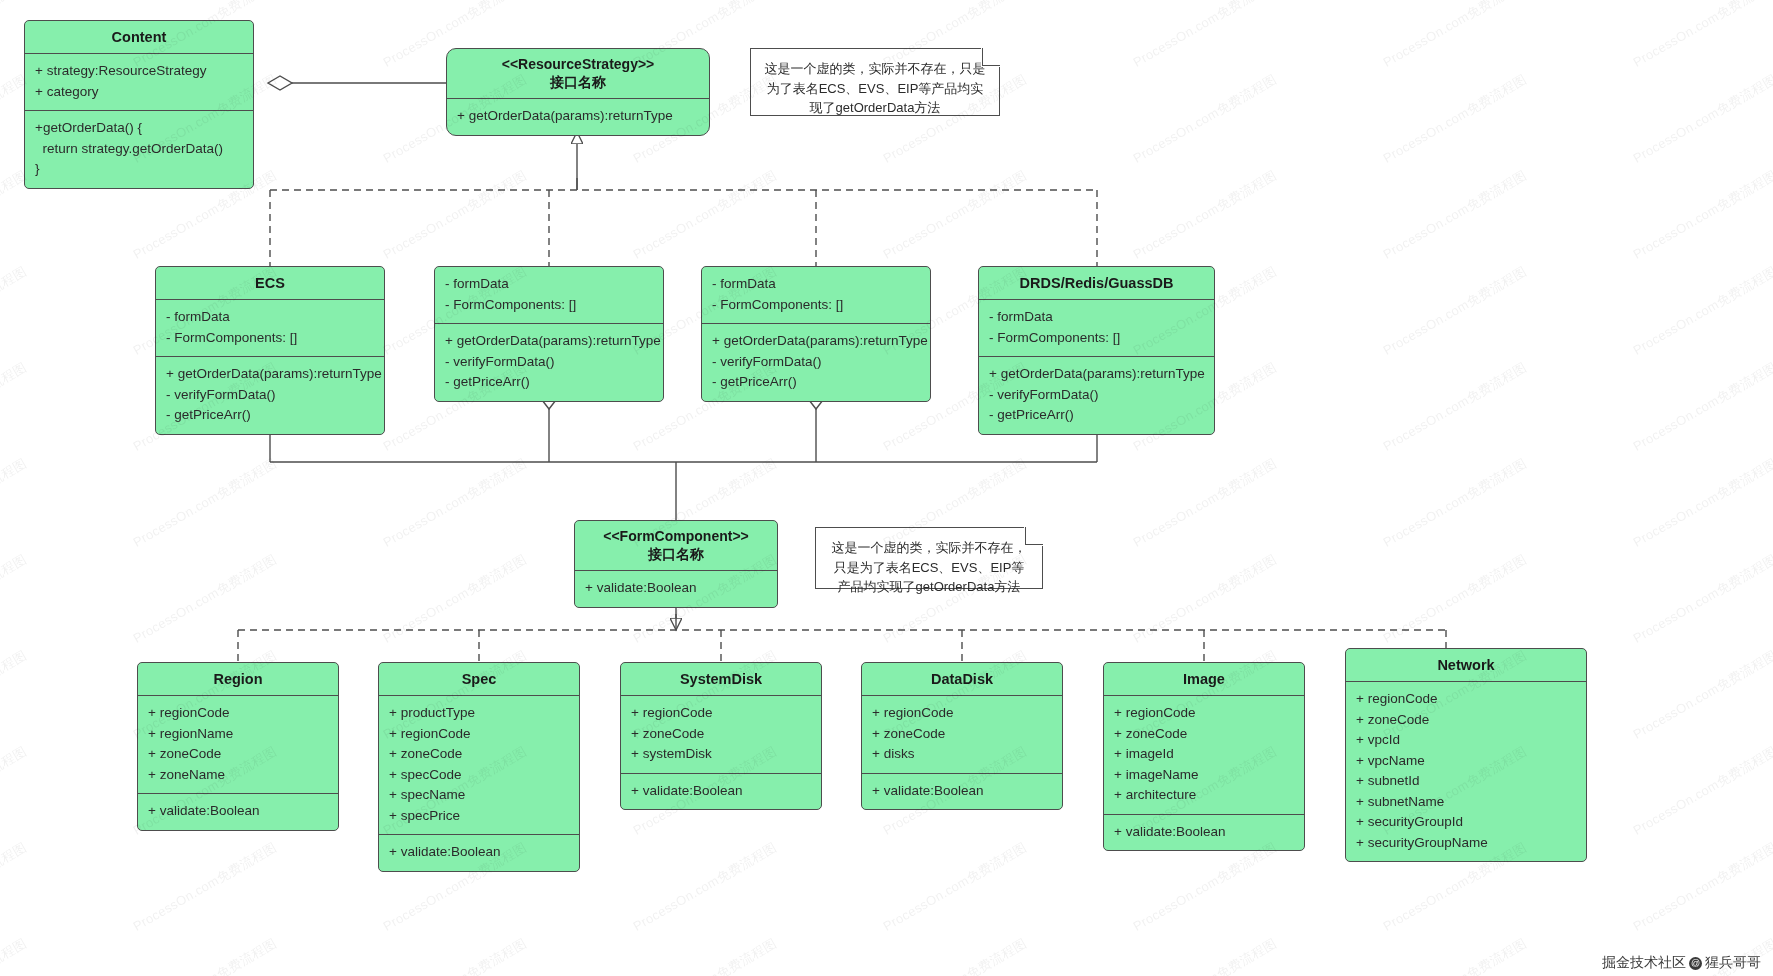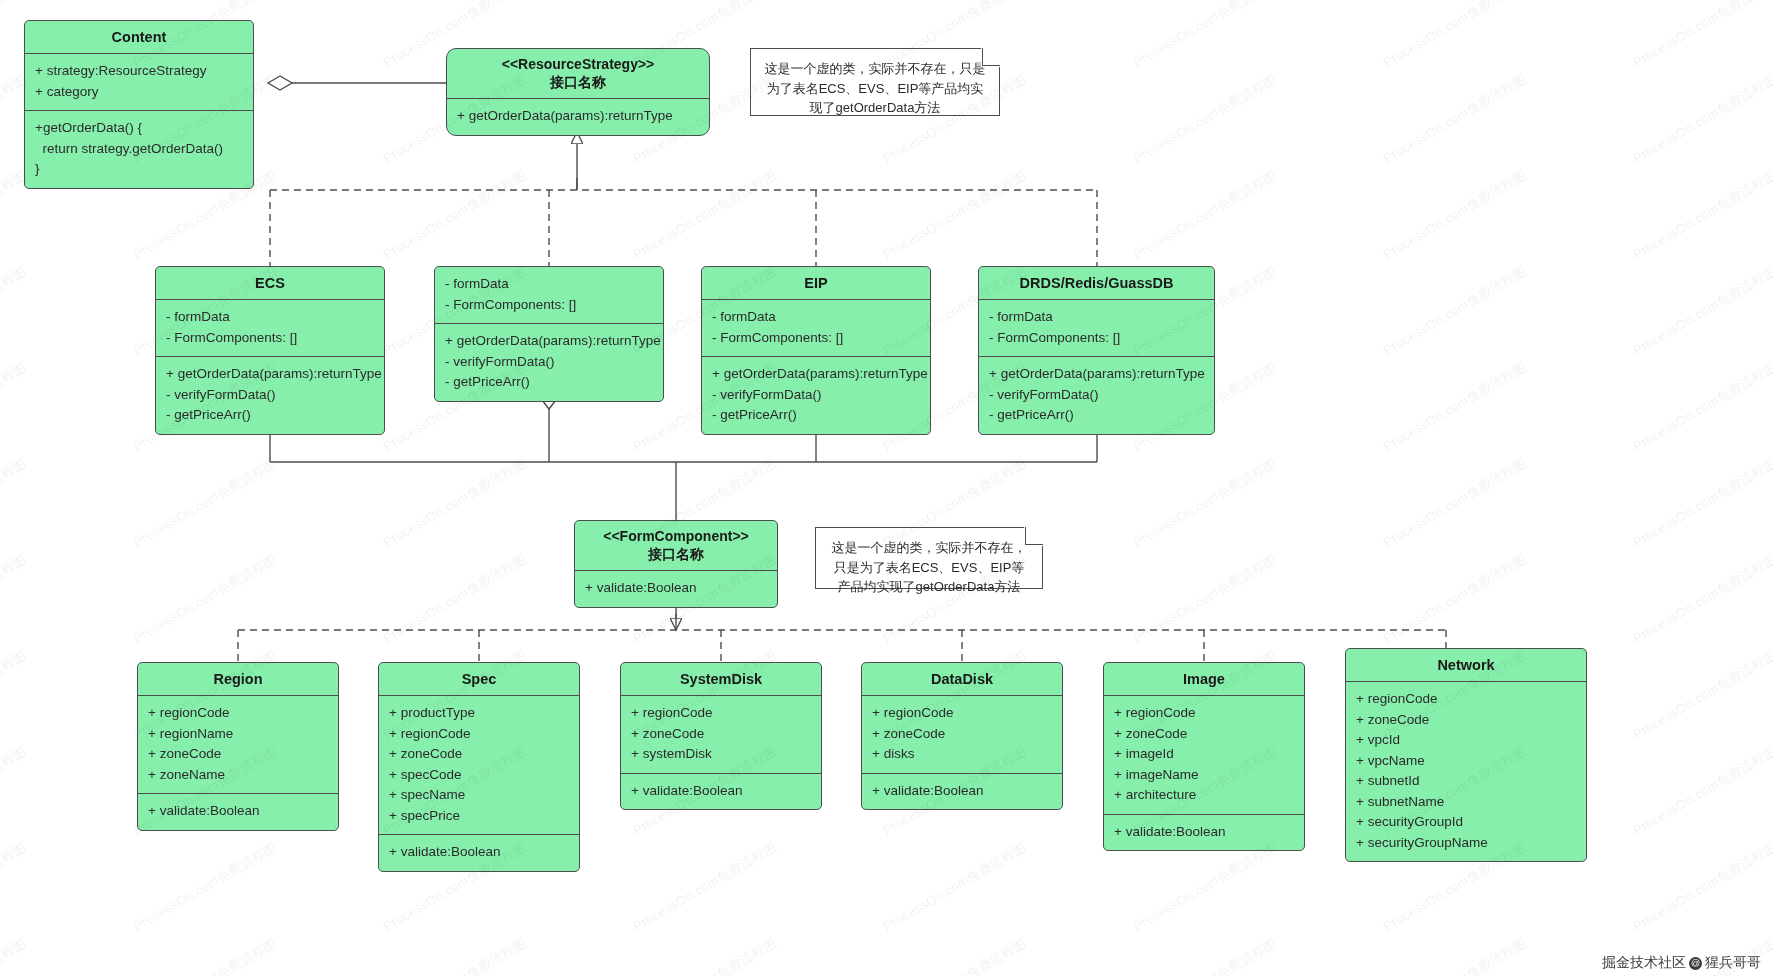--- a/index.html
+++ b/index.html
@@ -324,21 +324,20 @@
       <div class="row">- FormComponents: []</div>
     </div>
     <div class="compartment">
       <div class="row">+ getOrderData(params):returnType</div>
       <div class="row">- verifyFormData()</div>
       <div class="row">- getPriceArr()</div>
     </div>
   </div>
 
   <div class="uml" style="left:701px; top:266px; width:230px;">
-    <div class="title">EIP</div>
     <div class="compartment">
       <div class="row">- formData</div>
       <div class="row">- FormComponents: []</div>
     </div>
     <div class="compartment">
       <div class="row">+ getOrderData(params):returnType</div>
       <div class="row">- verifyFormData()</div>
       <div class="row">- getPriceArr()</div>
     </div>
   </div>

